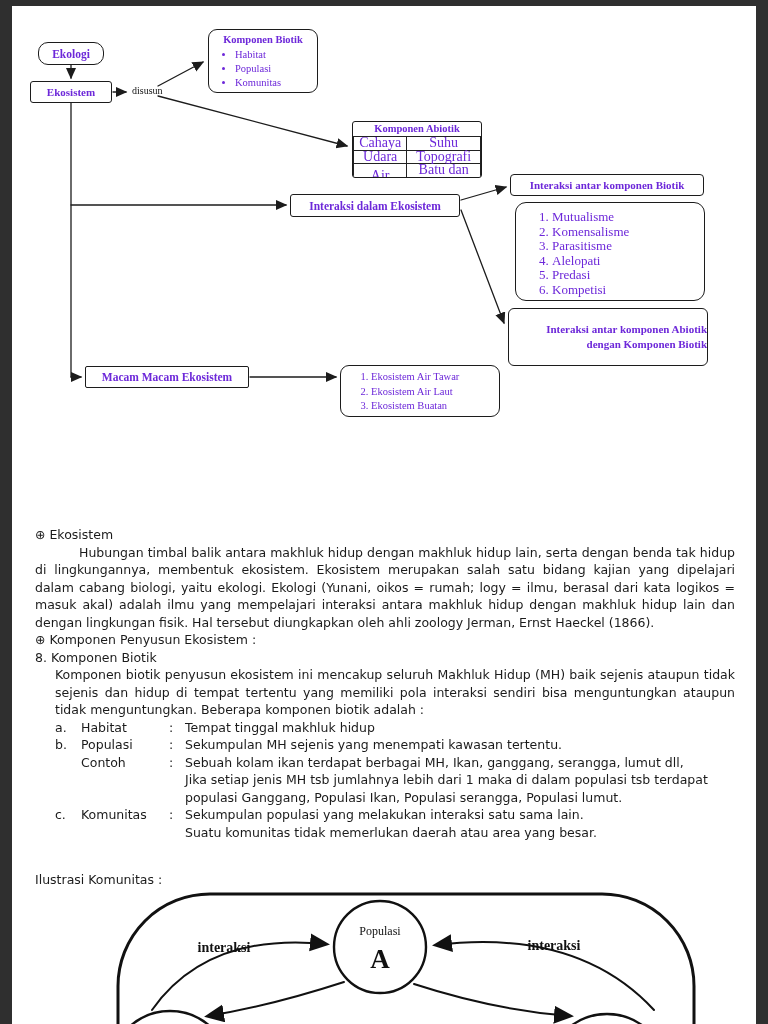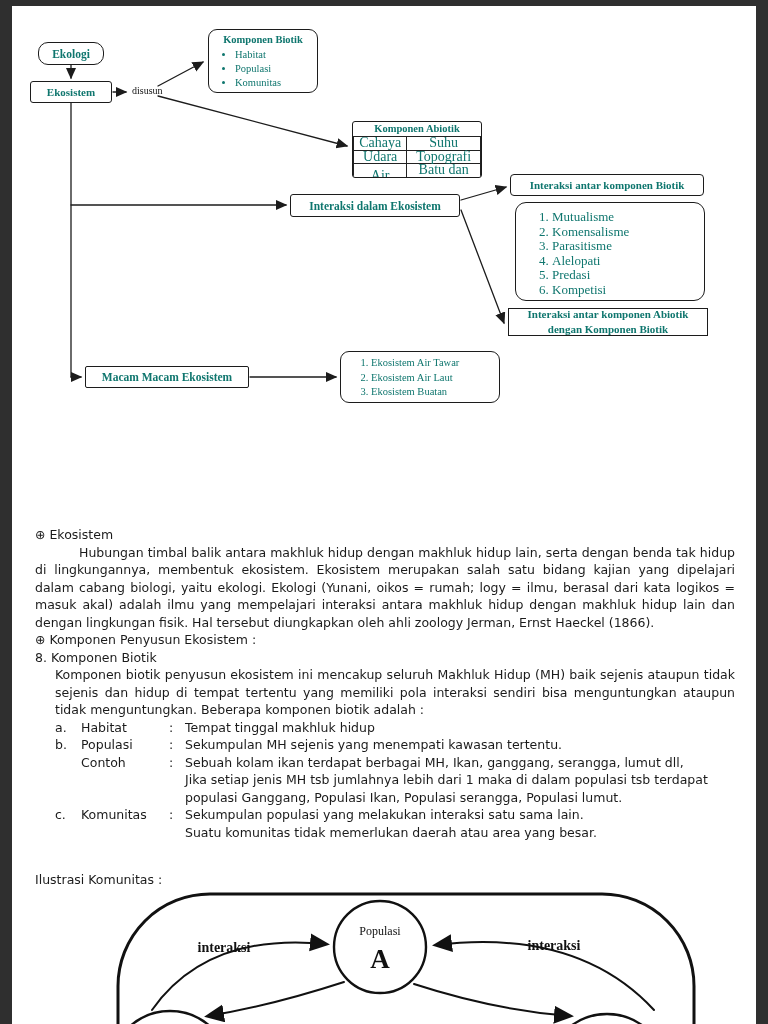--- a/index.html
+++ b/index.html
@@ -4,21 +4,21 @@
 <style>
   * { margin:0; padding:0; box-sizing:border-box; }
   html,body { width:768px; height:1024px; }
   body { background:#2f2f2f; position:relative; overflow:hidden; font-family:"Liberation Serif",serif; }
 
   .page { position:absolute; left:12px; right:12px; top:6px; bottom:0; background:#ffffff; overflow:hidden; }
 
   
   .diagram { position:absolute; top:0; left:0; width:744px; height:432px; }
   .connectors { position:absolute; top:0; left:0; }
-  .dbox { position:absolute; border:1.4px solid #1c1c1c; background:#fff; color:#0f766e;
+  .dbox { position:absolute; border:1.4px solid #1c1c1c; background:#fff; color:#6d28d9;
           font-family:"Liberation Serif",serif; text-align:center; }
   .label-box { font-weight:bold; font-size:11.5px; display:flex; align-items:center; justify-content:center; }
 
   #ekologi   { left:26px;  top:36px;  width:66px;  height:23px; border-radius:10px; }
   #ekosistem { left:18px;  top:75px;  width:82px;  height:22px; border-radius:3px; font-size:11px; }
   #disusun-label { position:absolute; left:120px; top:79px; font-size:10px; color:#111; }
 
   #biotik-box { left:196px; top:23px; width:110px; height:64px; border-radius:9px; padding-top:4px; }
   #biotik-box .bx-title { font-weight:bold; font-size:10.5px; line-height:12px; }
   #biotik-box ul { list-style:disc; text-align:left; margin-top:2px; padding-left:26px;
@@ -28,26 +28,26 @@
   #abiotik-box .bx-title { font-weight:bold; font-size:10.5px; line-height:14px; }
   #abiotik-box table { width:100%; border-collapse:collapse; font-size:14px; }
   #abiotik-box td { border:1px solid #222; line-height:12.5px; padding:0 2px; text-align:center; }
   #abiotik-box td.c1 { width:42%; }
 
   #interaksi-dalam  { left:278px; top:188px; width:170px; height:23px; border-radius:3px; }
   #interaksi-biotik { left:498px; top:168px; width:194px; height:22px; border-radius:4px; font-size:11px; }
   #interaksi-list { left:503px; top:196px; width:190px; height:99px; border-radius:11px; }
   #interaksi-list ol { text-align:left; margin:7px 0 0 0; padding-left:36px; font-size:13px; line-height:14.5px; }
 
-  #interaksi-abiotik { left:496px; top:302px; width:200px; height:28px; border-radius:0;
+  #interaksi-abiotik { left:496px; top:302px; width:200px; height:58px; border-radius:6px;
                        font-weight:bold; font-size:11px; line-height:15px;
-                       display:flex; flex-direction:column; align-items:center; justify-content:center; }
+                       display:flex; flex-direction:column; align-items:flex-end; justify-content:center; }
 
   #macam-box  { left:73px;  top:360px; width:164px; height:22px; border-radius:2px; }
-  #macam-list { left:328px; top:345px; width:160px; height:52px; border-radius:9px; }
+  #macam-list { left:328px; top:359px; width:160px; height:52px; border-radius:9px; }
   #macam-list ol { text-align:left; margin:4px 0 0 0; padding-left:30px; font-size:10.5px; line-height:14.5px; }
 
   
   .notes { position:absolute; top:520px; left:23px; width:700px;
            font-family:"DejaVu Sans",sans-serif; font-size:12.5px; line-height:17.5px; color:#1b1b1b; }
   .note-h { white-space:pre-wrap; }
   .para { text-align:justify; }
   .para.first { text-indent:44px; }
   .indent { margin-left:20px; }
   .def-row { display:grid; grid-template-columns:26px 88px 16px 1fr; margin-left:20px; }

